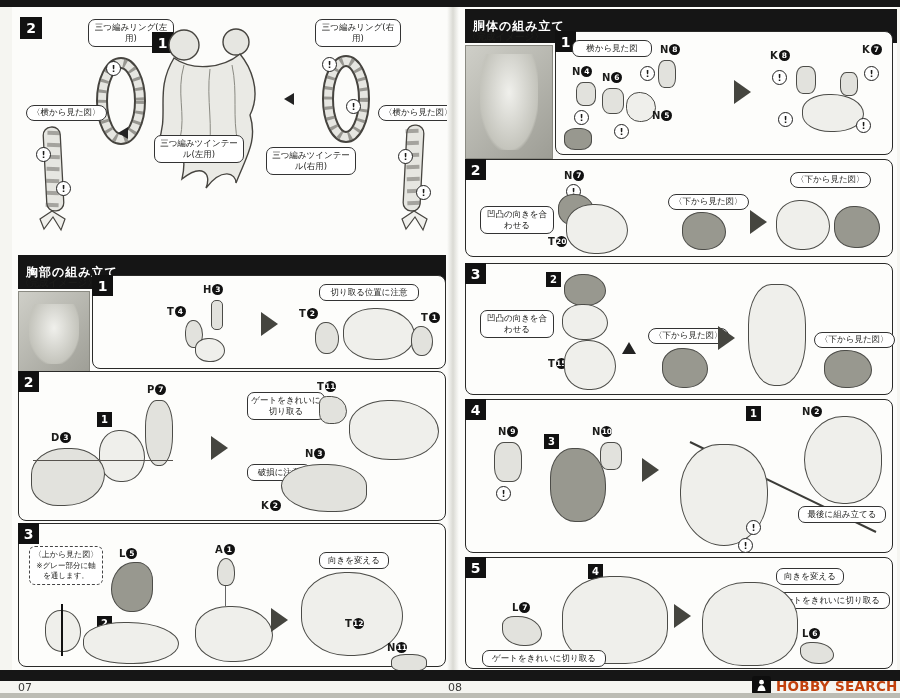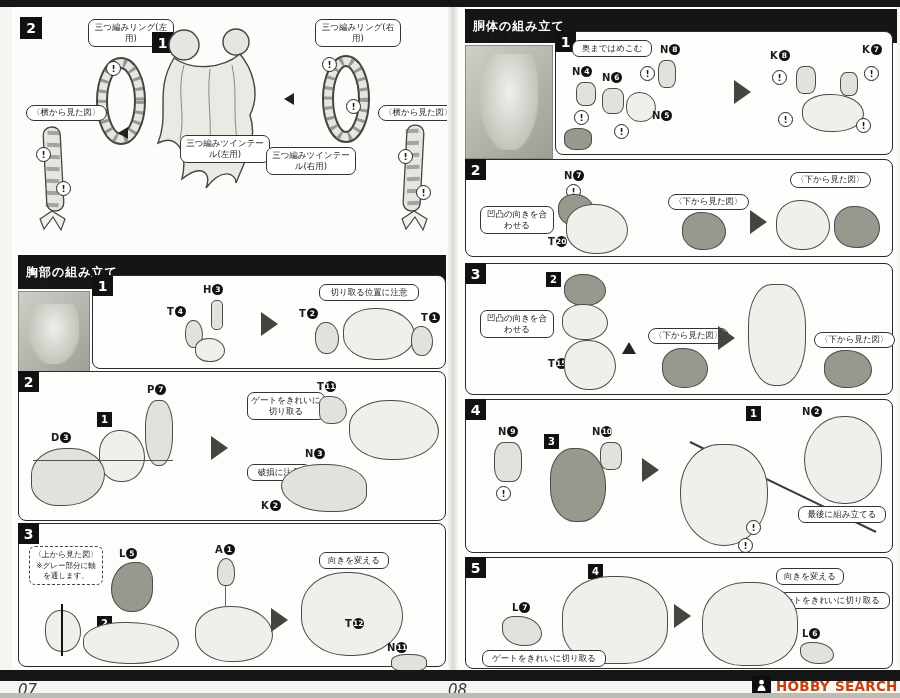--- a/index.html
+++ b/index.html
@@ -36,21 +36,21 @@
   .sarrow-left{width:0;height:0;border-top:6px solid transparent;border-bottom:6px solid transparent;
           border-right:10px solid #222;}
   .uparrow{width:0;height:0;border-left:7px solid transparent;border-right:7px solid transparent;
           border-bottom:12px solid #222;}
   .blob{background:#e2e2dd;border:1.2px solid #4c4c48;border-radius:45% 55% 50% 48%;}
   .blob.dk{background:#98988f;}
   .blob.lt{background:#efefeb;}
   .photo{background:linear-gradient(135deg,#cfcfc8,#9d9d95);border:1px solid #8a8a82;}
   .photo .ph-blob{position:absolute;background:radial-gradient(ellipse at 50% 40%,#f0f0ec 0%,#c4c4bc 70%,transparent 75%);}
   .hline{background:#57534e;height:1px;}
-  .pagenum{font-size:15px;color:#3a3a38;font-style:italic;}
+  .pagenum{font-size:11px;color:#3a3a38;}
   .wm-box{width:19px;height:19px;background:#0e0e0e;border-radius:3px;display:flex;align-items:center;justify-content:center;}
   .wm-text{font-size:13.5px;font-weight:800;color:#c2410c;letter-spacing:0.3px;white-space:nowrap;}
 </style>
 </head>
 <body>
 
 <div class="scan">
   <div class="abs topbar"></div>
 
   <div class="page abs" id="page-left">
@@ -95,21 +95,21 @@
 
     <div class="abs viewlabel" style="left:366px;top:98px">〈横から見た図〉</div>
     <svg class="abs" style="left:372px;top:114px" width="58" height="120" viewBox="0 0 58 120">
       <rect x="21" y="4" width="17" height="86" rx="8" fill="#e6e6e1" stroke="#46443f" stroke-width="1.3" transform="rotate(3 29 47)"></rect>
       <line x1="28" y1="8" x2="30" y2="88" stroke="#56544f" stroke-width="13" stroke-dasharray="4 8" opacity="0.45"></line>
       <path d="M30,90 l-12,8 l4,10 l9,-12 l8,13 l4,-11 z" fill="#f0f0ec" stroke="#46443f" stroke-width="1.2"></path>
     </svg>
     <div class="abs warn" style="left:386px;top:142px">!</div>
     <div class="abs warn" style="left:404px;top:178px">!</div>
 
-    <div class="abs callout" style="left:168px;top:128px;width:82px">三つ編みツインテール(左用)</div>
+    <div class="abs callout" style="left:142px;top:128px;width:82px">三つ編みツインテール(左用)</div>
     <div class="abs callout" style="left:254px;top:140px;width:82px">三つ編みツインテール(右用)</div>
 
     <div class="abs sarrow-left" style="left:106px;top:120px"></div>
     <div class="abs sarrow-left" style="left:272px;top:86px"></div>
 
     <div class="abs secheader" style="left:6px;top:248px;width:420px">胸部の組み立て</div>
     <div class="abs" style="left:8px;top:270px;font-size:9.5px;font-weight:600">〈完成イメージ〉</div>
     <div class="abs photo" style="left:6px;top:284px;width:70px;height:84px">
       <div class="ph-blob" style="left:10px;top:12px;width:50px;height:60px"></div>
     </div>
@@ -216,21 +216,21 @@
 
   <div class="page abs" id="page-right">
     <div class="abs secheader" style="left:6px;top:2px;width:424px">胴体の組み立て</div>
     <div class="abs" style="left:8px;top:24px;font-size:9.5px;font-weight:600">〈完成イメージ〉</div>
     <div class="abs photo" style="left:6px;top:38px;width:86px;height:112px">
       <div class="ph-blob" style="left:14px;top:8px;width:58px;height:96px"></div>
     </div>
 
     <div class="abs panel" style="left:96px;top:24px;width:336px;height:122px">
       <div class="abs stepnum" style="left:-1px;top:-1px">1</div>
-      <div class="abs callout" style="left:16px;top:8px;width:72px;white-space:nowrap">奥まではめこむ</div>
+      <div class="abs callout" style="left:16px;top:8px;width:72px;white-space:nowrap">横から見た図</div>
       <div class="abs plabel" style="left:104px;top:12px">
         <span>N</span>
           <span class="cnum">8</span>
       </div>
       <div class="abs blob" style="left:102px;top:28px;width:16px;height:26px;border-radius:35%"></div>
       <div class="abs warn" style="left:84px;top:34px">!</div>
       <div class="abs plabel" style="left:16px;top:34px">
         <span>N</span>
           <span class="cnum">4</span>
       </div>

